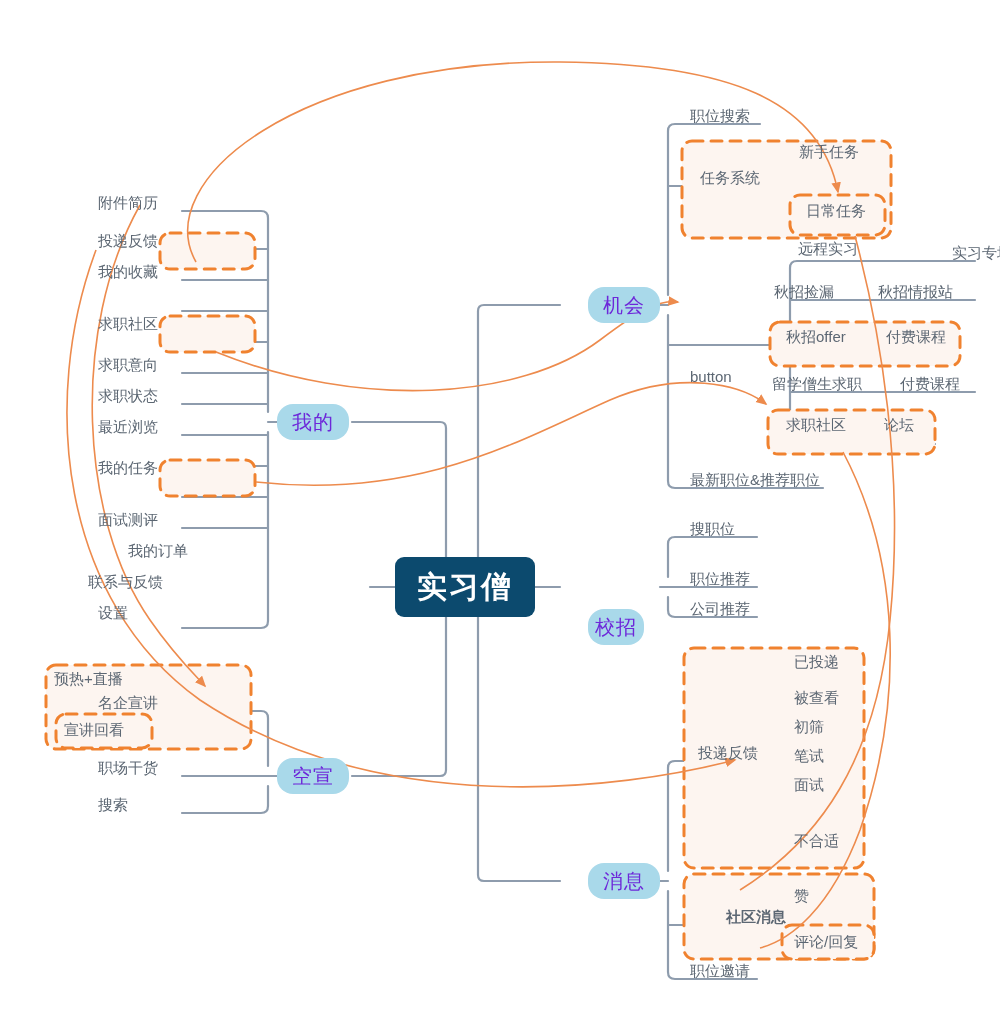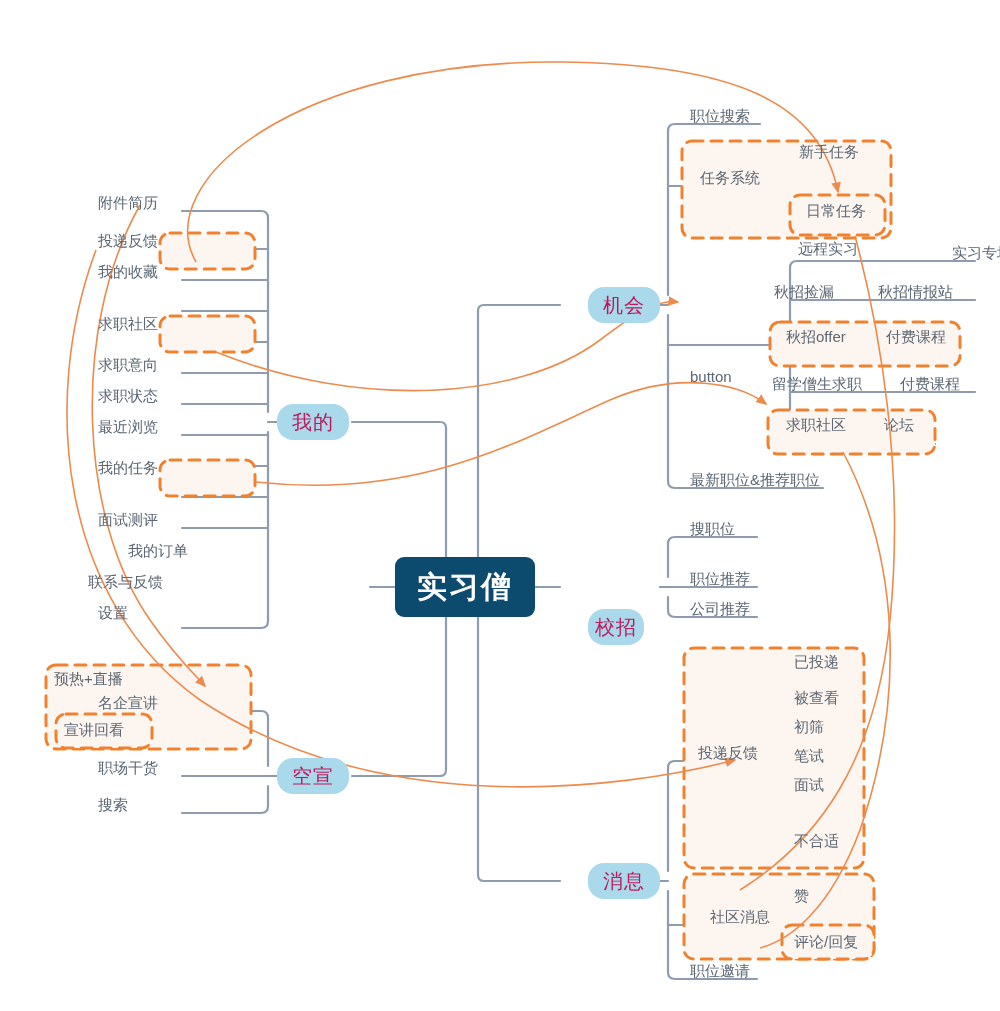--- a/index.html
+++ b/index.html
@@ -14,21 +14,21 @@
 
   .node{position:absolute;white-space:nowrap;color:#5a6472;}
   .leaf{font-size:15px;line-height:17px;color:#5c6773;
         padding:0 6px 3px 6px;}
   .leaf.l{}
   .leaf.r{text-align:left}
 
   .root{background:#0c4a6e;color:#ffffff;font-weight:bold;font-size:30px;
         border-radius:9px;display:flex;align-items:center;justify-content:center;
         letter-spacing:2px;}
-  .branch{background:#a9d9ea;color:#be185d;font-size:20px;border-radius:16px;
+  .branch{background:#a9d9ea;color:#6d28d9;font-size:20px;border-radius:16px;
         display:flex;align-items:center;justify-content:center;letter-spacing:1px;}
 </style>
 </head>
 <body>
 
 <div id="stage">
 
   <svg class="layer" id="wires" viewBox="0 0 1000 1011">
     <g fill="none" stroke="#8e9cad" stroke-width="2.2" stroke-linecap="round">
 
@@ -191,21 +191,21 @@
     <div class="node leaf r" style="left:684px;top:600px;width:90px;">公司推荐</div>
 
     <div class="node leaf r" style="left:692px;top:744px;width:90px;">投递反馈</div>
     <div class="node leaf r" style="left:788px;top:653px;width:80px;">已投递</div>
     <div class="node leaf r" style="left:788px;top:689px;width:80px;">被查看</div>
     <div class="node leaf r" style="left:788px;top:718px;width:80px;">初筛</div>
     <div class="node leaf r" style="left:788px;top:747px;width:80px;">笔试</div>
     <div class="node leaf r" style="left:788px;top:776px;width:80px;">面试</div>
     <div class="node leaf r" style="left:788px;top:832px;width:80px;">不合适</div>
 
-    <div class="node leaf r" style="left:704px;top:908px;width:90px;">社区消息</div>
+    <div class="node leaf r" style="left:720px;top:908px;width:90px;font-weight:bold;">社区消息</div>
     <div class="node leaf r" style="left:788px;top:887px;width:80px;">赞</div>
     <div class="node leaf r" style="left:788px;top:933px;width:90px;">评论/回复</div>
     <div class="node leaf r" style="left:684px;top:962px;width:90px;">职位邀请</div>
 
     <div class="node leaf l" style="left:92px;top:194px;width:90px;">附件简历</div>
     <div class="node leaf l" style="left:92px;top:232px;width:90px;">投递反馈</div>
     <div class="node leaf l" style="left:92px;top:263px;width:90px;">我的收藏</div>
     <div class="node leaf l" style="left:92px;top:315px;width:90px;">求职社区</div>
     <div class="node leaf l" style="left:92px;top:356px;width:90px;">求职意向</div>
     <div class="node leaf l" style="left:92px;top:387px;width:90px;">求职状态</div>

